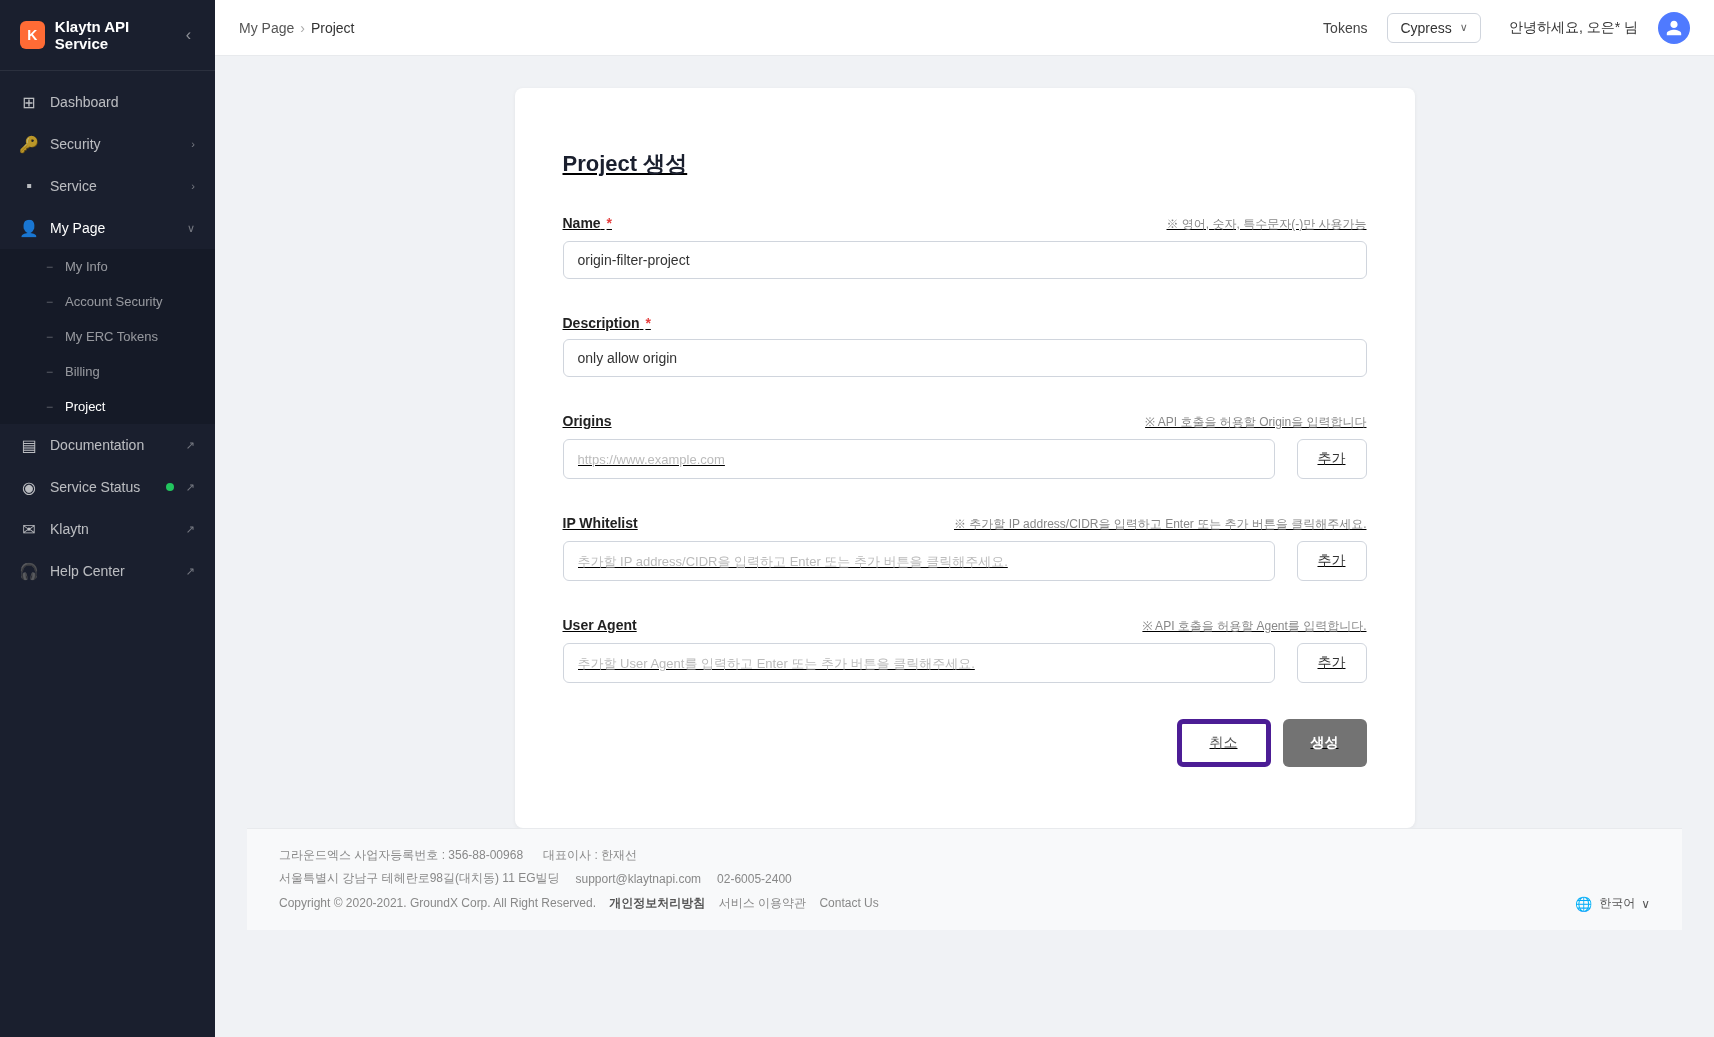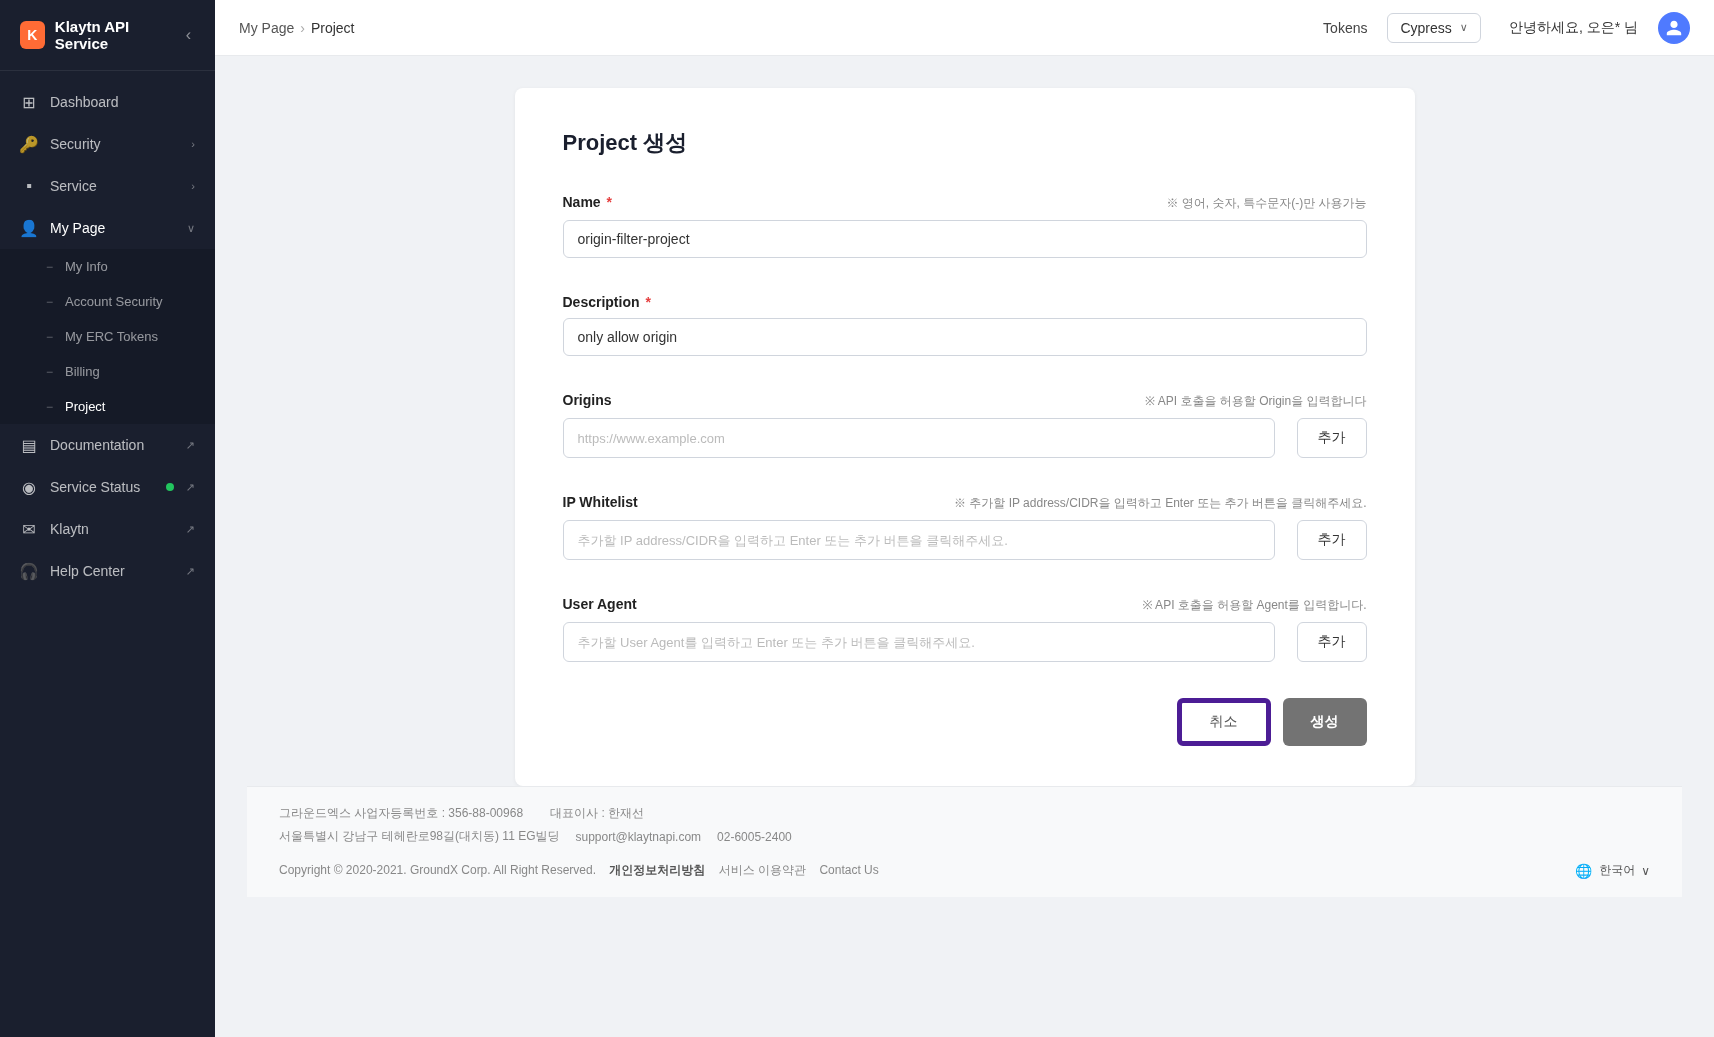--- a/index.html
+++ b/index.html
@@ -146,25 +146,26 @@
       flex: 1;
       overflow-y: auto;
       padding: 32px;
       display: flex;
       flex-direction: column;
     }
 
     .card {
       background: #fff;
       border-radius: 8px;
-      padding: 40px 48px;
+      padding: 61px 48px;
       max-width: 900px;
       width: 100%;
       margin: 0 auto;
       box-shadow: 0 1px 4px rgba(0,0,0,0.06);
+      text-decoration: underline;
     }
 
     .card-title {
       font-size: 22px;
       font-weight: 700;
       color: #1a1f2e;
       margin-bottom: 36px;
     }
 
     .form-group { margin-bottom: 36px; }
@@ -250,21 +251,21 @@
     
     .footer {
       background: #f8f9fa;
       border-top: 1px solid #e8eaed;
       padding: 18px 32px;
       font-size: 12px;
       color: #888;
     }
     .footer-top {
       display: flex;
-      gap: 27px;
+      gap: 20px;
       margin-bottom: 6px;
     }
     .footer-bottom {
       display: flex;
       align-items: center;
       justify-content: space-between;
     }
     .footer-bottom-left {
       display: flex;
       gap: 16px;
@@ -456,21 +457,21 @@
         <span>그라운드엑스 사업자등록번호 : 356-88-00968</span>
         <span>대표이사 : 한재선</span>
       </div>
       <div class="footer-bottom">
         <div class="footer-bottom-left">
           <span>서울특별시 강남구 테헤란로98길(대치동) 11 EG빌딩</span>
           <span>support@klaytnapi.com</span>
           <span>02-6005-2400</span>
         </div>
       </div>
-      <div style="display:flex; justify-content:space-between; align-items:center; margin-top:17px;">
+      <div style="display:flex; justify-content:space-between; align-items:center; margin-top:8px;">
         <div>
           <span>Copyright © 2020-2021. GroundX Corp. All Right Reserved.</span>
           &nbsp;&nbsp;
           <a class="footer-link">개인정보처리방침</a>
           &nbsp;&nbsp;
           <span style="cursor:pointer; color:#888;">서비스 이용약관</span>
           &nbsp;&nbsp;
           <span style="cursor:pointer; color:#888;">Contact Us</span>
         </div>
         <div class="footer-lang">

